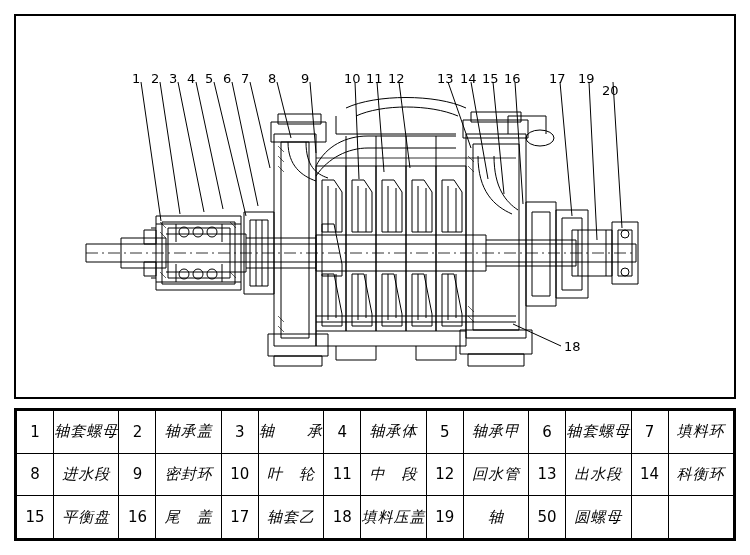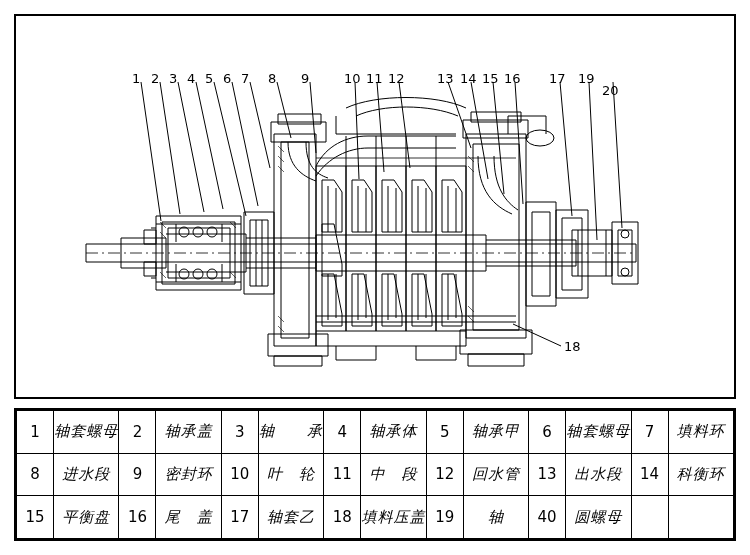--- a/index.html
+++ b/index.html
@@ -283,21 +283,21 @@
         <td class="num">15</td>
         <td class="lbl">平衡盘</td>
         <td class="num">16</td>
         <td class="lbl">尾　盖</td>
         <td class="num">17</td>
         <td class="lbl">轴套乙</td>
         <td class="num">18</td>
         <td class="lbl">填料压盖</td>
         <td class="num">19</td>
         <td class="lbl">轴</td>
-        <td class="num">40</td>
+        <td class="num">50</td>
         <td class="lbl">圆螺母</td>
         <td class="num"></td>
         <td class="lbl"></td>
       </tr>
     </tbody>
       </table>
   </div>
 
 </div>
 

